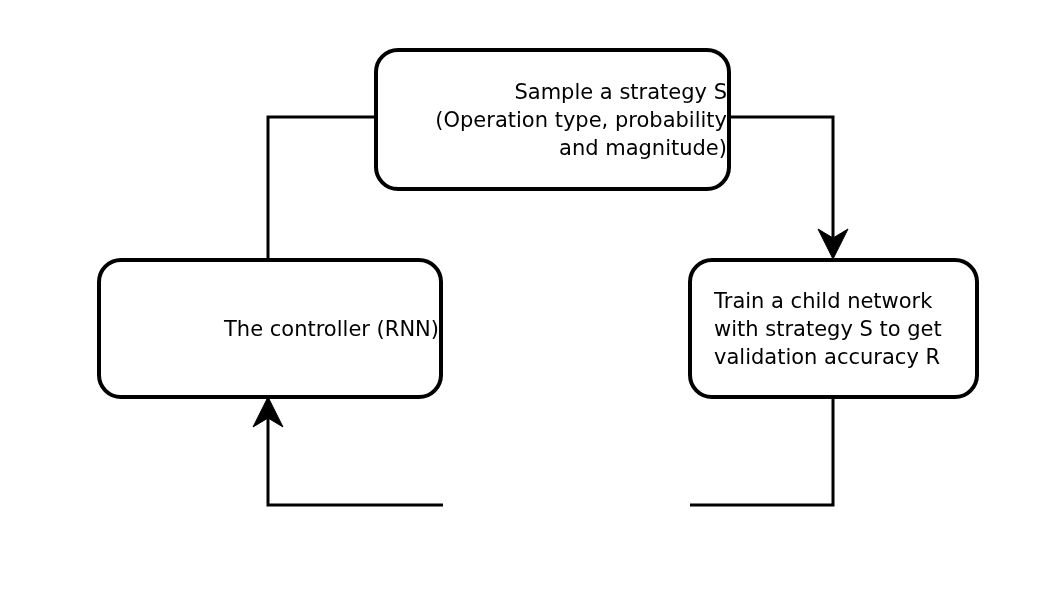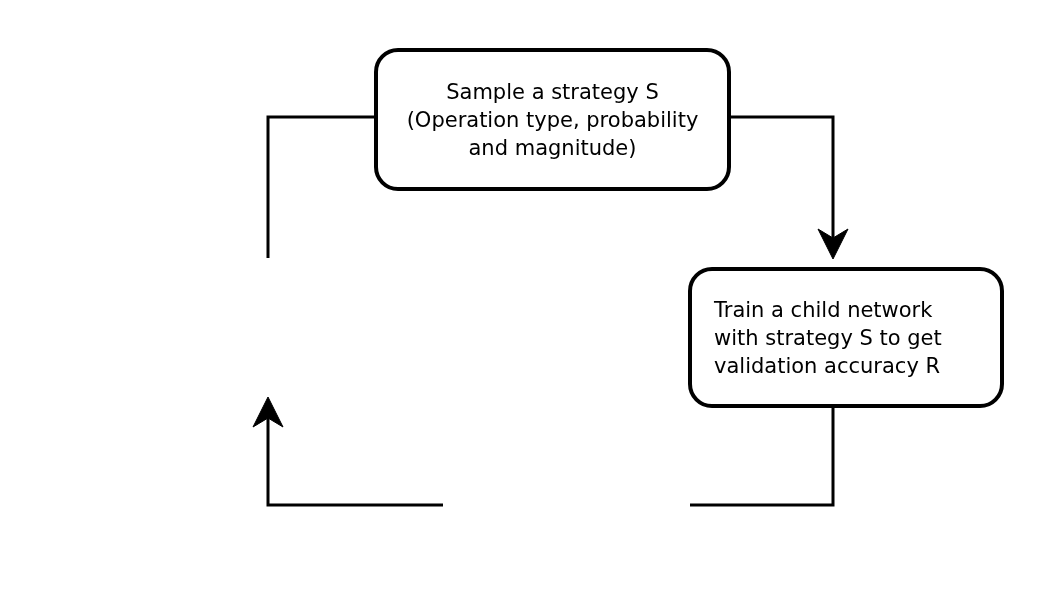--- a/index.html
+++ b/index.html
@@ -37,27 +37,27 @@
     z-index: 2;
   }
   .node-label {
     width: 100%;
     font-size: 21px;
     line-height: 28px;
     color: #000000;
     white-space: pre-line;
   }
   .align-center { justify-content: center; }
-  .align-center .node-label { text-align: center; }
+  .align-center .node-label { text-align: right; }
   .align-left { justify-content: flex-start; }
   .align-left .node-label { text-align: left; padding-left: 22px; }
 
   
   #node-sample   { left: 374px; top: 48px;  width: 357px; height: 143px; }
-  #node-train    { left: 688px; top: 267px; width: 316px; height: 141px; }
+  #node-train    { left: 688px; top: 258px; width: 291px; height: 141px; }
   #node-update   { left: 443px; top: 436px; width: 247px; height: 137px; }
   #node-controller { left: 97px; top: 258px; width: 346px; height: 141px; }
 </style>
 </head>
 <body>
 
 <div id="canvas">
 
   <svg id="edge-layer" viewBox="0 0 1056 592" width="1056" height="592" aria-hidden="true">
 
@@ -78,14 +78,17 @@
 and magnitude)</div>
   </div>
 
   <div class="node align-left" id="node-train">
     <div class="node-label">Train a child network
 with strategy S to get
 validation accuracy R</div>
   </div>
 
 
+  <div class="node align-center" id="node-controller">
+    <div class="node-label">The controller (RNN)</div>
+  </div>
 
 </div>
 
 </body></html>

